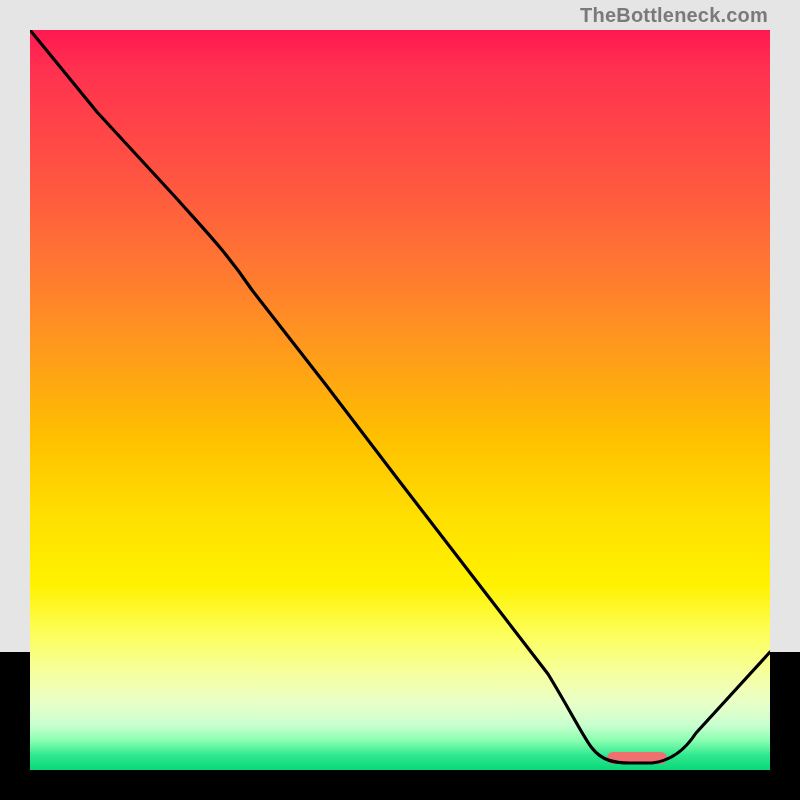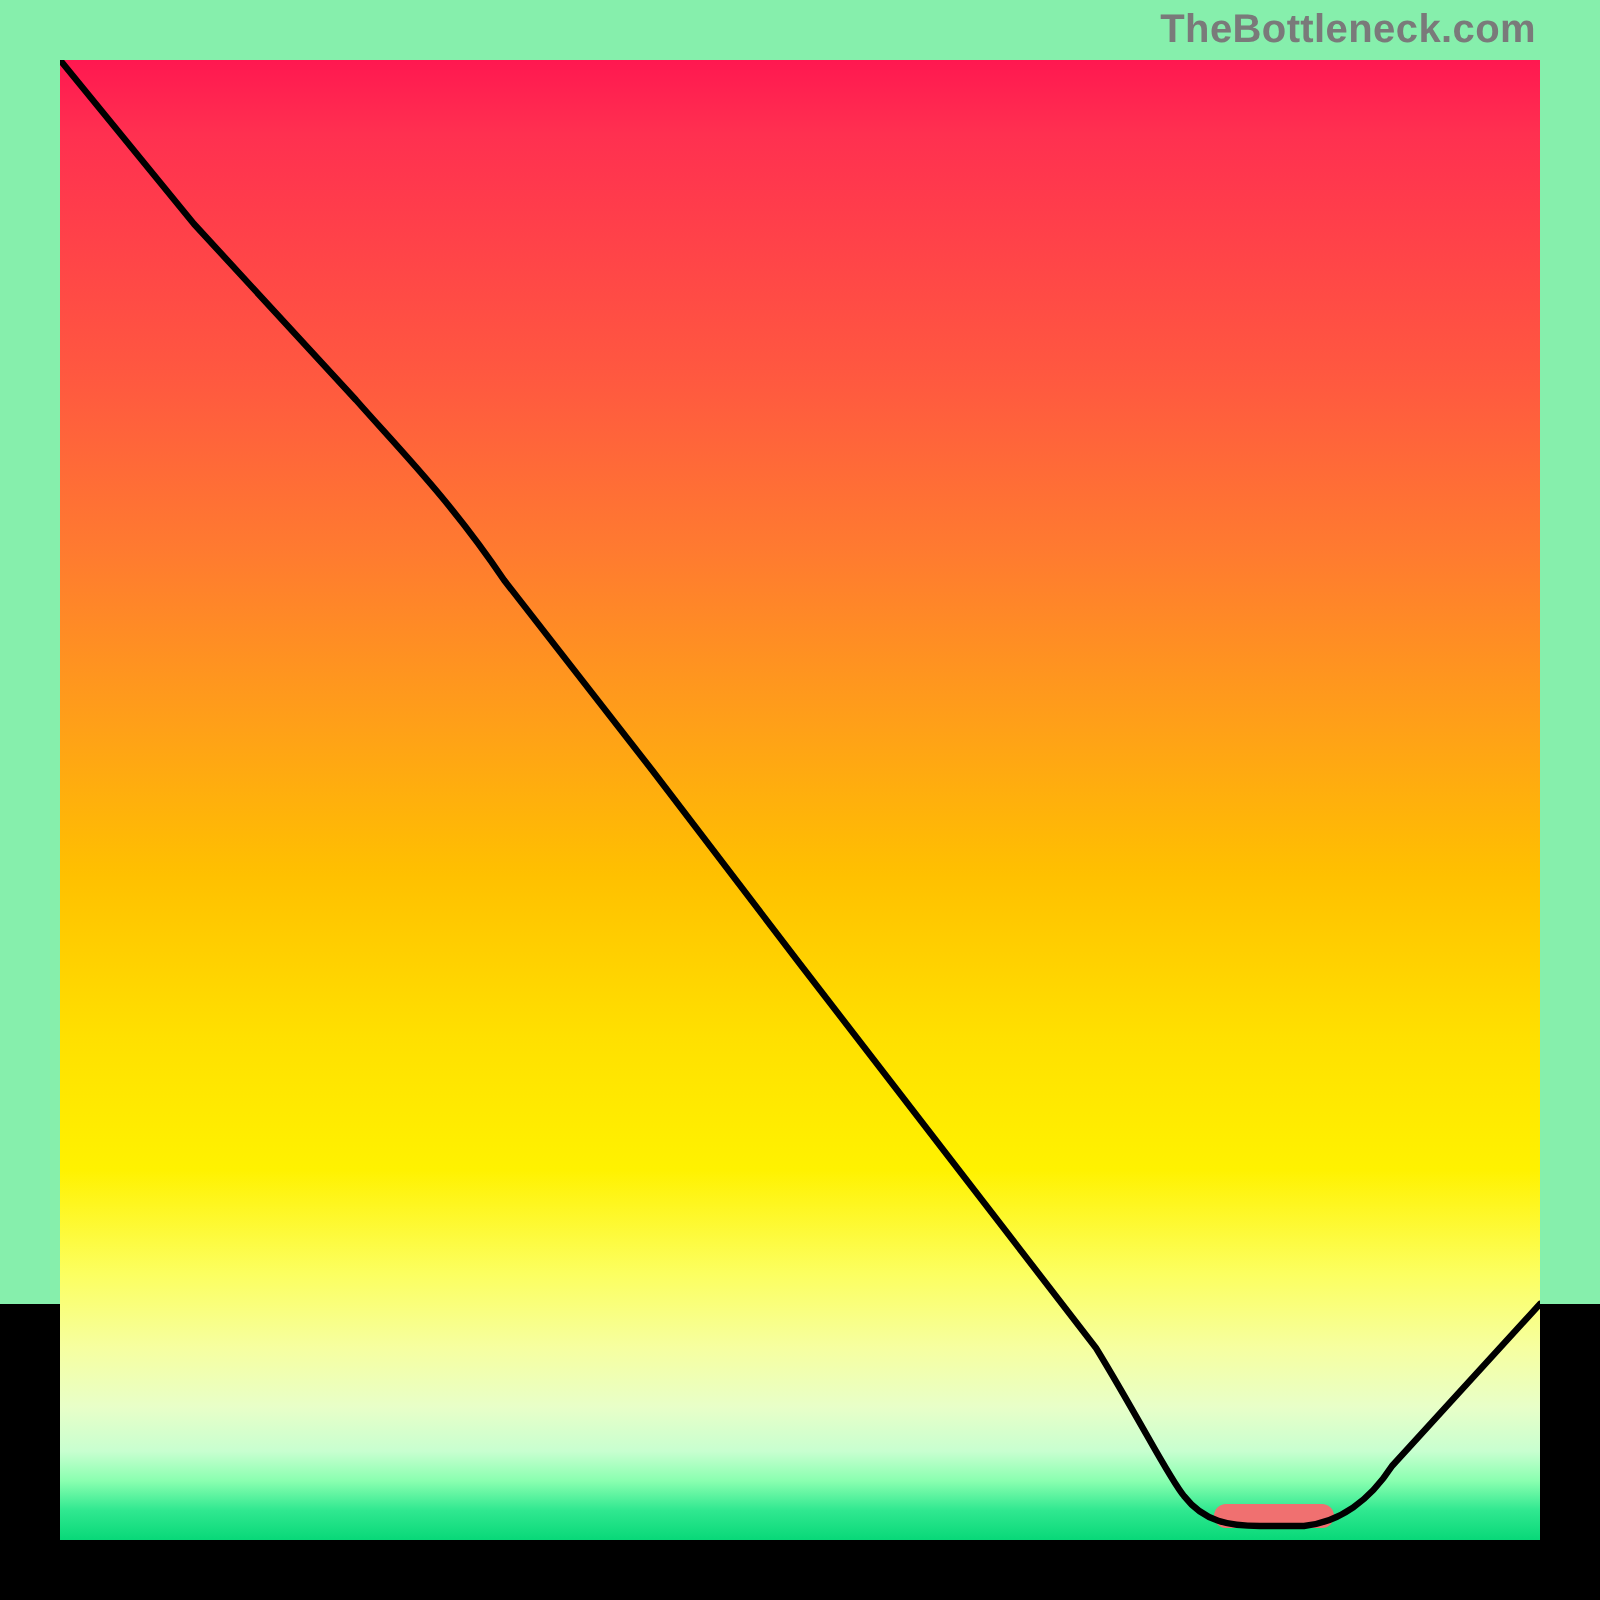--- a/index.html
+++ b/index.html
@@ -7,21 +7,21 @@
     padding: 0;
     width: 800px;
     height: 800px;
     background: #000;
     font-family: Arial, Helvetica, sans-serif;
   }
   .frame {
     position: relative;
     width: 800px;
     height: 652px;
-    background: #86efac;
+    background: #e5e5e5;
   }
   .plot-area {
     position: absolute;
     left: 30px;
     top: 30px;
     width: 740px;
     height: 740px;
     overflow: hidden;
   }
   .gradient {

